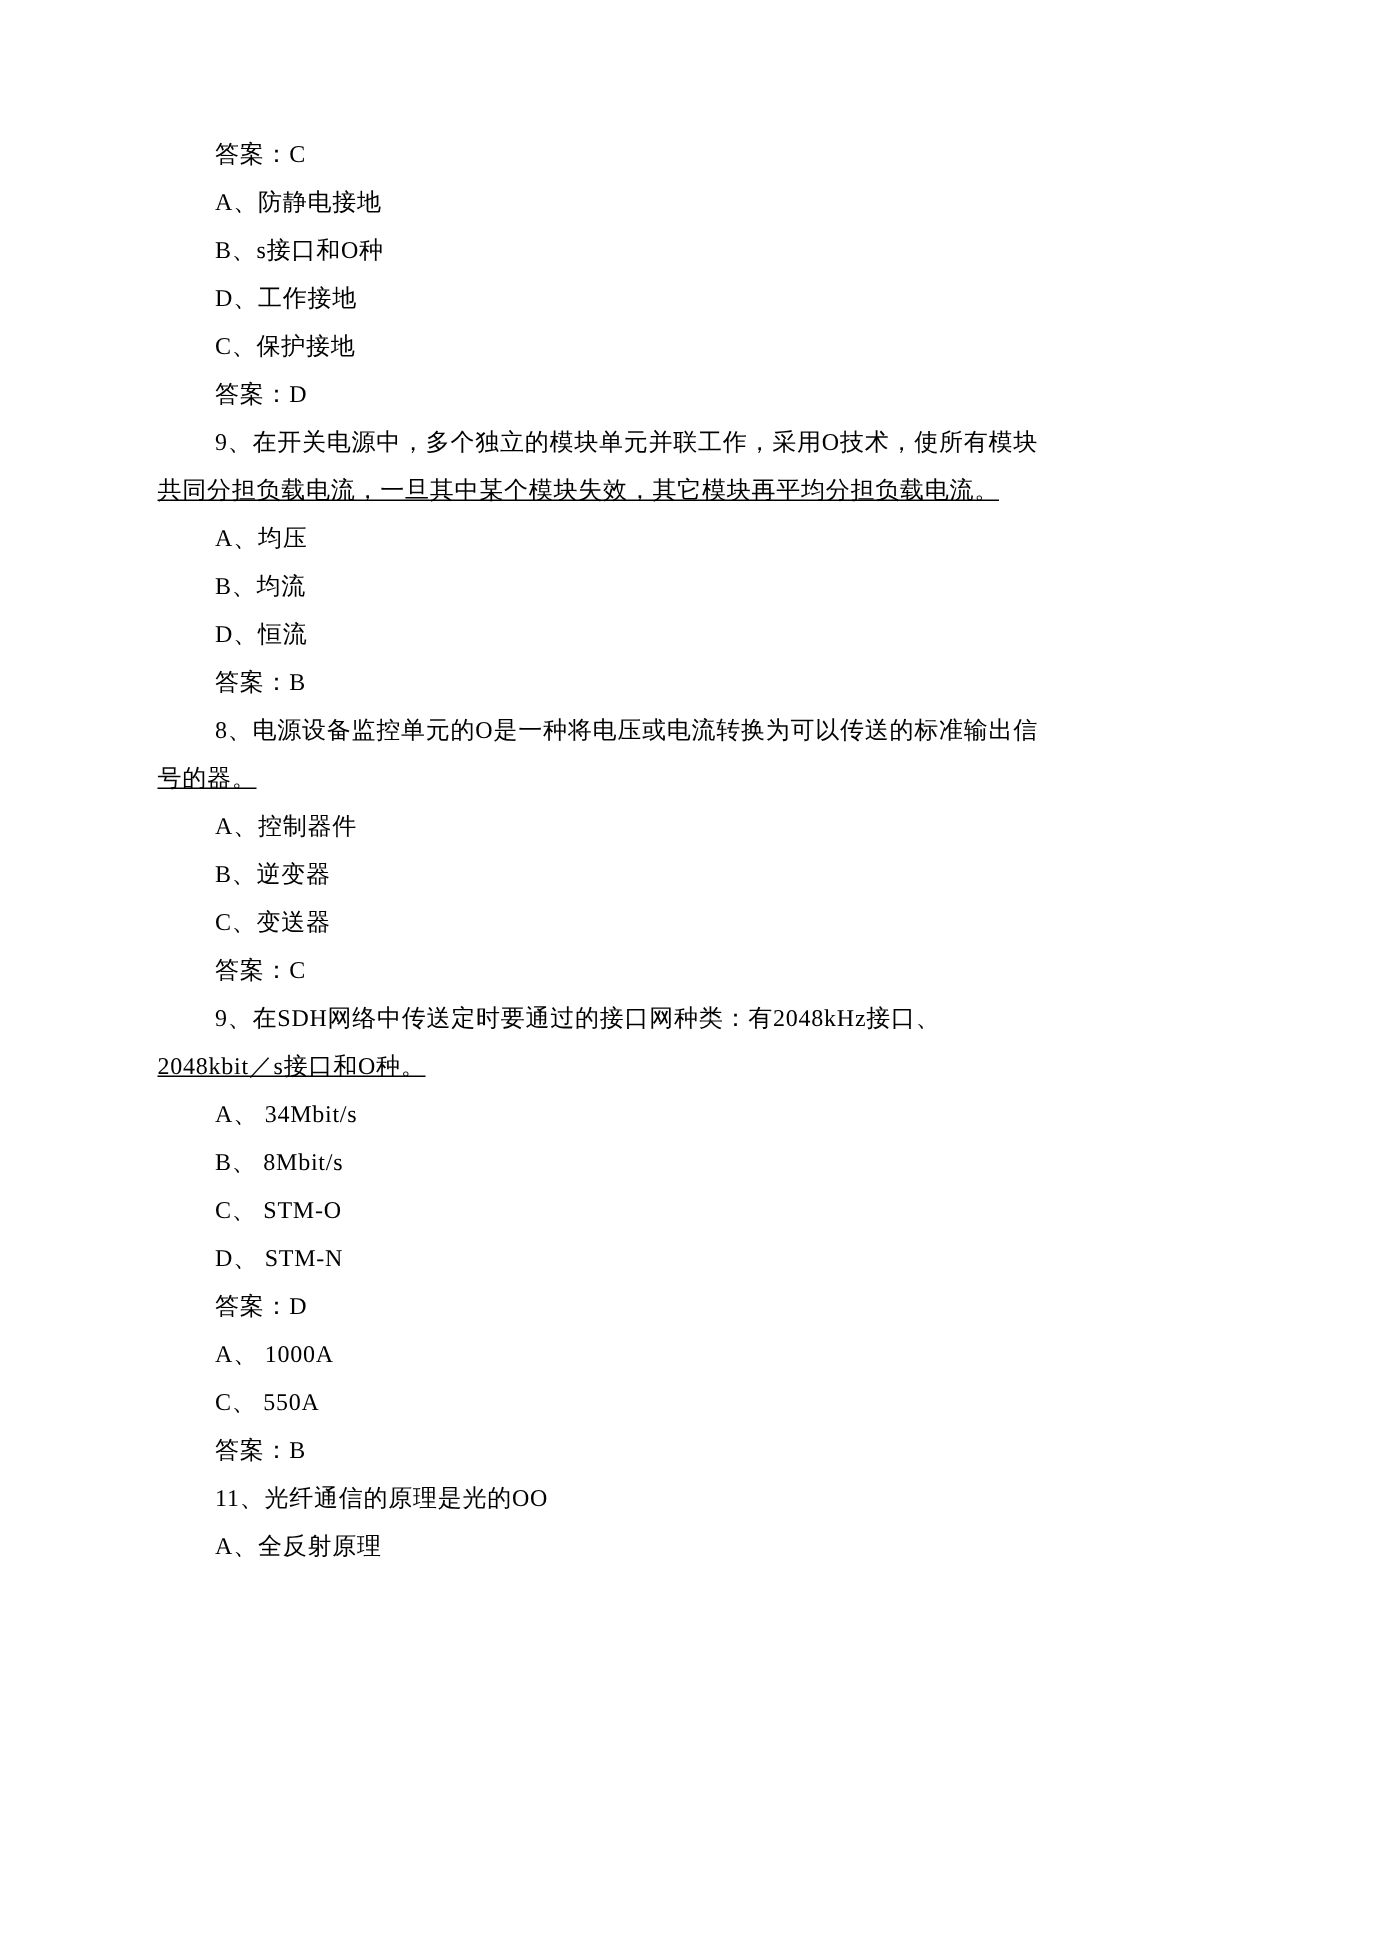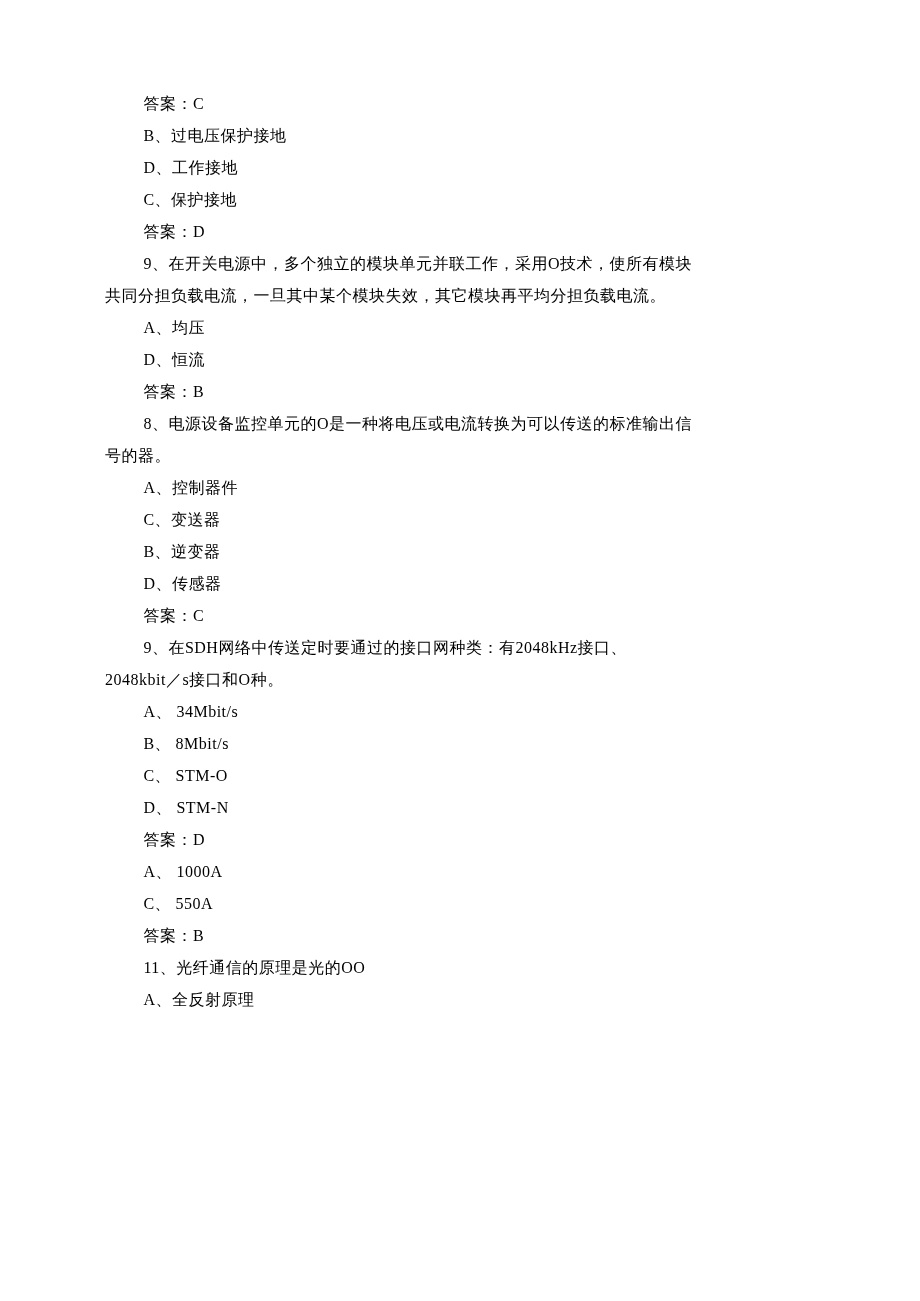--- a/index.html
+++ b/index.html
@@ -19,42 +19,44 @@
     letter-spacing: 0.5px;
   }
   .line {
     white-space: pre-wrap;
   }
   .indent {
     text-indent: 2.4em;
   }
   .continue {
     text-indent: 0;
+    text-decoration: underline;
   }
 </style>
 </head>
 <body>
 
 <div class="page" id="page-container">
     <div class="line indent">答案：C</div>
-    <div class="line indent">B、过电压保护接地</div>
+    <div class="line indent">A、防静电接地</div>
+    <div class="line indent">B、s接口和O种</div>
     <div class="line indent">D、工作接地</div>
     <div class="line indent">C、保护接地</div>
     <div class="line indent">答案：D</div>
     <div class="line indent">9、在开关电源中，多个独立的模块单元并联工作，采用O技术，使所有模块</div>
     <div class="line continue">共同分担负载电流，一旦其中某个模块失效，其它模块再平均分担负载电流。</div>
     <div class="line indent">A、均压</div>
+    <div class="line indent">B、均流</div>
     <div class="line indent">D、恒流</div>
     <div class="line indent">答案：B</div>
     <div class="line indent">8、电源设备监控单元的O是一种将电压或电流转换为可以传送的标准输出信</div>
     <div class="line continue">号的器。</div>
     <div class="line indent">A、控制器件</div>
+    <div class="line indent">B、逆变器</div>
     <div class="line indent">C、变送器</div>
-    <div class="line indent">B、逆变器</div>
-    <div class="line indent">D、传感器</div>
     <div class="line indent">答案：C</div>
     <div class="line indent">9、在SDH网络中传送定时要通过的接口网种类：有2048kHz接口、</div>
     <div class="line continue">2048kbit／s接口和O种。</div>
     <div class="line indent">A、 34Mbit/s</div>
     <div class="line indent">B、 8Mbit/s</div>
     <div class="line indent">C、 STM-O</div>
     <div class="line indent">D、 STM-N</div>
     <div class="line indent">答案：D</div>
     <div class="line indent">A、 1000A</div>
     <div class="line indent">C、 550A</div>

